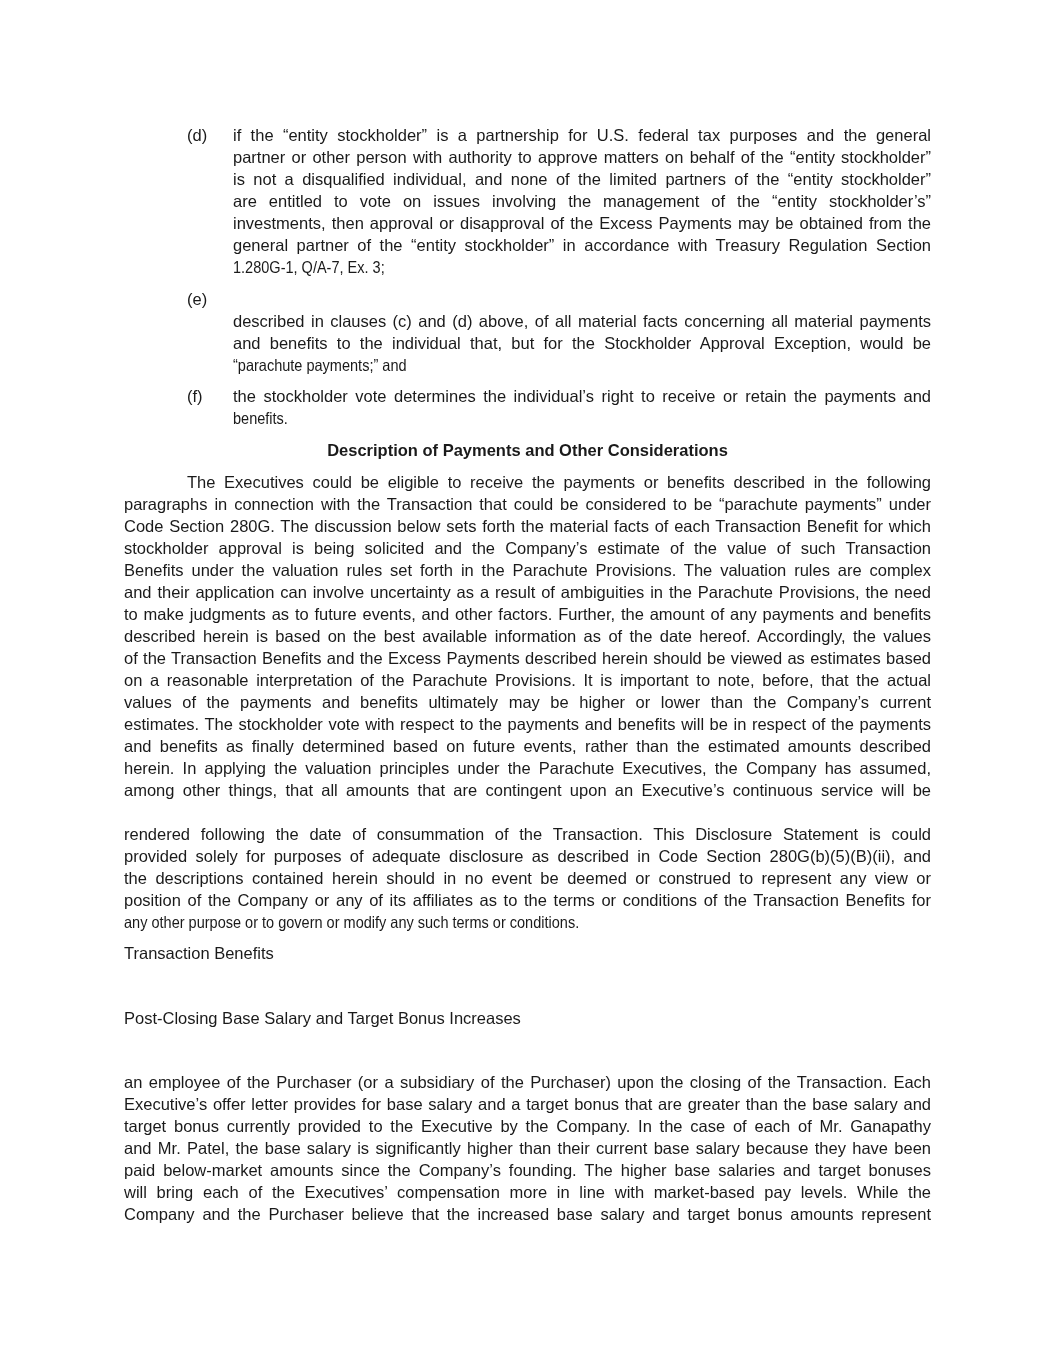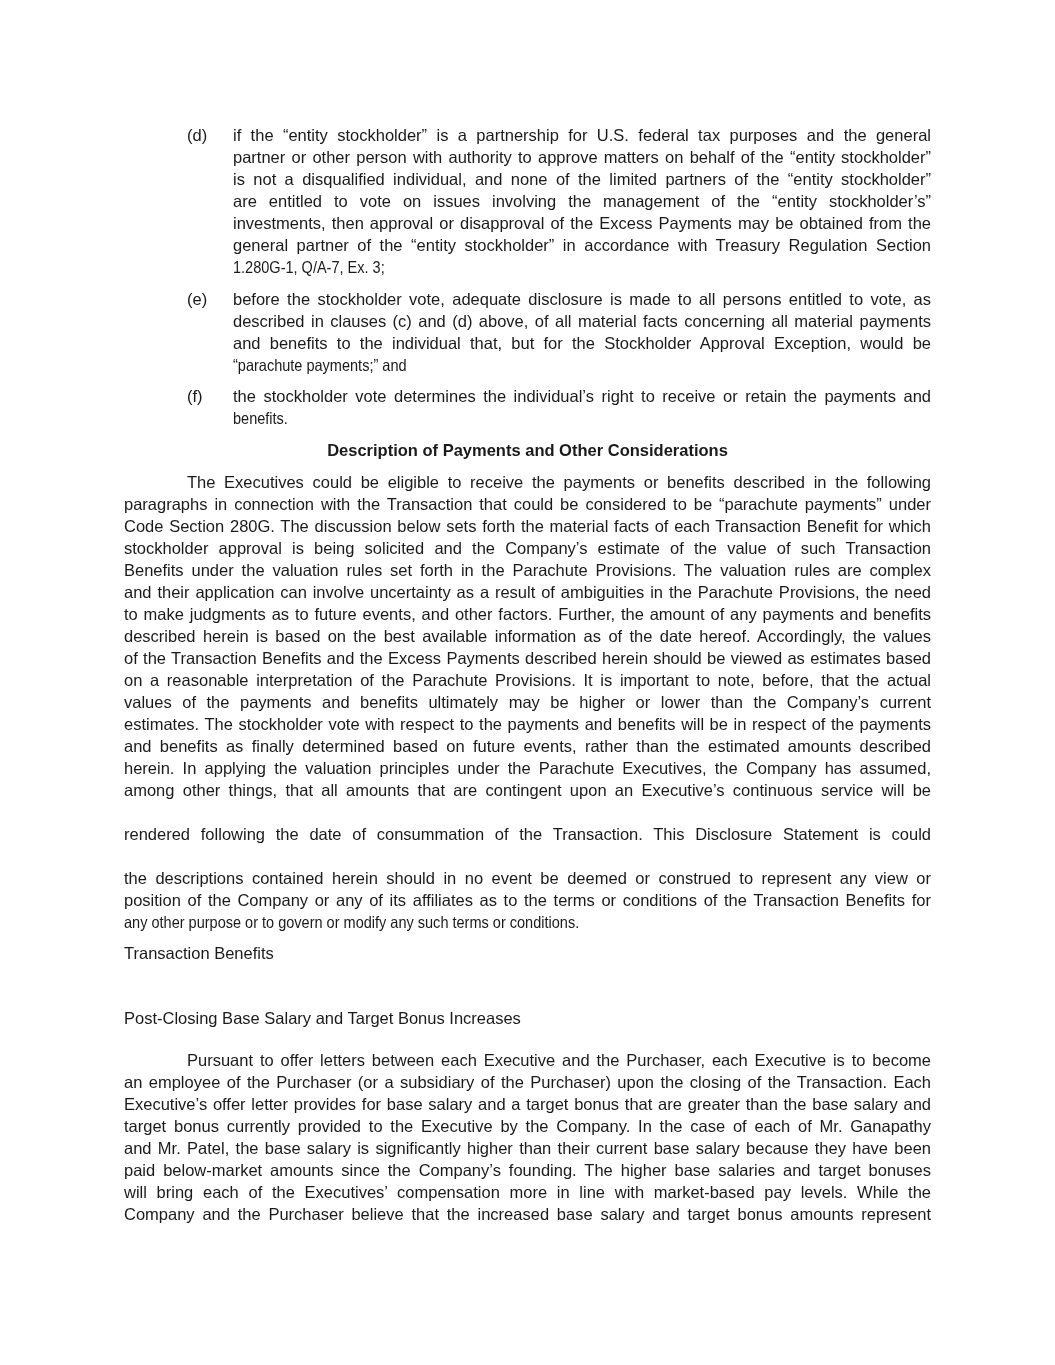--- a/index.html
+++ b/index.html
@@ -20,21 +20,20 @@
   <div class="label" style="left:187px;top:124px;">(d)</div>
   <div class="line just" style="left:233px;top:124px;width:698px;">if the “entity stockholder” is a partnership for U.S. federal tax purposes and the general</div>
   <div class="line just" style="left:233px;top:146px;width:698px;">partner or other person with authority to approve matters on behalf of the “entity stockholder”</div>
   <div class="line just" style="left:233px;top:168px;width:698px;">is not a disqualified individual, and none of the limited partners of the “entity stockholder”</div>
   <div class="line just" style="left:233px;top:190px;width:698px;">are entitled to vote on issues involving the management of the “entity stockholder’s”</div>
   <div class="line just" style="left:233px;top:212px;width:698px;">investments, then approval or disapproval of the Excess Payments may be obtained from the</div>
   <div class="line just" style="left:233px;top:234px;width:698px;">general partner of the “entity stockholder” in accordance with Treasury Regulation Section</div>
   <div class="line" style="left:233px;top:256px;"><span class="inner" style="transform: scaleX(0.88);">1.280G-1, Q/A-7, Ex. 3;</span></div>
 
   <div class="label" style="left:187px;top:288px;">(e)</div>
-  <div class="line just" style="left:233px;top:288px;width:698px;">before the stockholder vote, adequate disclosure is made to all persons entitled to vote, as</div>
   <div class="line just" style="left:233px;top:310px;width:698px;">described in clauses (c) and (d) above, of all material facts concerning all material payments</div>
   <div class="line just" style="left:233px;top:332px;width:698px;">and benefits to the individual that, but for the Stockholder Approval Exception, would be</div>
   <div class="line" style="left:233px;top:354px;"><span class="inner" style="transform: scaleX(0.88);">“parachute payments;” and</span></div>
 
   <div class="label" style="left:187px;top:385px;">(f)</div>
   <div class="line just" style="left:233px;top:385px;width:698px;">the stockholder vote determines the individual’s right to receive or retain the payments and</div>
   <div class="line" style="left:233px;top:407px;"><span class="inner" style="transform: scaleX(0.88);">benefits.</span></div>
 
   <div class="heading" style="left:0;width:1055px;text-align:center;top:439px;font-weight:bold;">Description of Payments and Other Considerations</div>
 
@@ -47,28 +46,28 @@
   <div class="line just" style="left:124px;top:603px;width:807px;">to make judgments as to future events, and other factors.  Further, the amount of any payments and benefits</div>
   <div class="line just" style="left:124px;top:625px;width:807px;">described herein is based on the best available information as of the date hereof.  Accordingly, the values</div>
   <div class="line just" style="left:124px;top:647px;width:807px;">of the Transaction Benefits and the Excess Payments described herein should be viewed as estimates based</div>
   <div class="line just" style="left:124px;top:669px;width:807px;">on a reasonable interpretation of the Parachute Provisions.  It is important to note, before, that the actual</div>
   <div class="line just" style="left:124px;top:691px;width:807px;">values of the payments and benefits ultimately may be higher or lower than the Company’s current</div>
   <div class="line just" style="left:124px;top:713px;width:807px;">estimates.  The stockholder vote with respect to the payments and benefits will be in respect of the payments</div>
   <div class="line just" style="left:124px;top:735px;width:807px;">and benefits as finally determined based on future events, rather than the estimated amounts described</div>
   <div class="line just" style="left:124px;top:757px;width:807px;">herein.  In applying the valuation principles under the Parachute Executives, the Company has assumed,</div>
   <div class="line just" style="left:124px;top:779px;width:807px;">among other things, that all amounts that are contingent upon an Executive’s continuous service will be</div>
   <div class="line just" style="left:124px;top:823px;width:807px;">rendered following the date of consummation of the Transaction.  This Disclosure Statement is could</div>
+  <div class="line just" style="left:124px;top:845px;width:807px;">provided solely for purposes of adequate disclosure as described in Code Section 280G(b)(5)(B)(ii), and</div>
   <div class="line just" style="left:124px;top:867px;width:807px;">the descriptions contained herein should in no event be deemed or construed to represent any view or</div>
   <div class="line just" style="left:124px;top:889px;width:807px;">position of the Company or any of its affiliates as to the terms or conditions of the Transaction Benefits for</div>
   <div class="line" style="left:124px;top:911px;"><span class="inner" style="transform: scaleX(0.88);">any other purpose or to govern or modify any such terms or conditions.</span></div>
 
   <div class="heading" style="left:124px;top:942px;">Transaction Benefits</div>
   <div class="heading" style="left:124px;top:1007px;">Post-Closing Base Salary and Target Bonus Increases</div>
 
-  <div class="line just" style="left:187px;top:1049px;width:744px;">Pursuant to offer letters between each Executive and the Purchaser, each Executive is to become</div>
   <div class="line just" style="left:124px;top:1071px;width:807px;">an employee of the Purchaser (or a subsidiary of the Purchaser) upon the closing of the Transaction.  Each</div>
   <div class="line just" style="left:124px;top:1093px;width:807px;">Executive’s offer letter provides for base salary and a target bonus that are greater than the base salary and</div>
   <div class="line just" style="left:124px;top:1115px;width:807px;">target bonus currently provided to the Executive by the Company.  In the case of each of Mr. Ganapathy</div>
   <div class="line just" style="left:124px;top:1137px;width:807px;">and Mr. Patel, the base salary is significantly higher than their current base salary because they have been</div>
   <div class="line just" style="left:124px;top:1159px;width:807px;">paid below-market amounts since the Company’s founding.  The higher base salaries and target bonuses</div>
   <div class="line just" style="left:124px;top:1181px;width:807px;">will bring each of the Executives’ compensation more in line with market-based pay levels.  While the</div>
   <div class="line just" style="left:124px;top:1203px;width:807px;">Company and the Purchaser believe that the increased base salary and target bonus amounts represent</div>
 
 </div>
 

